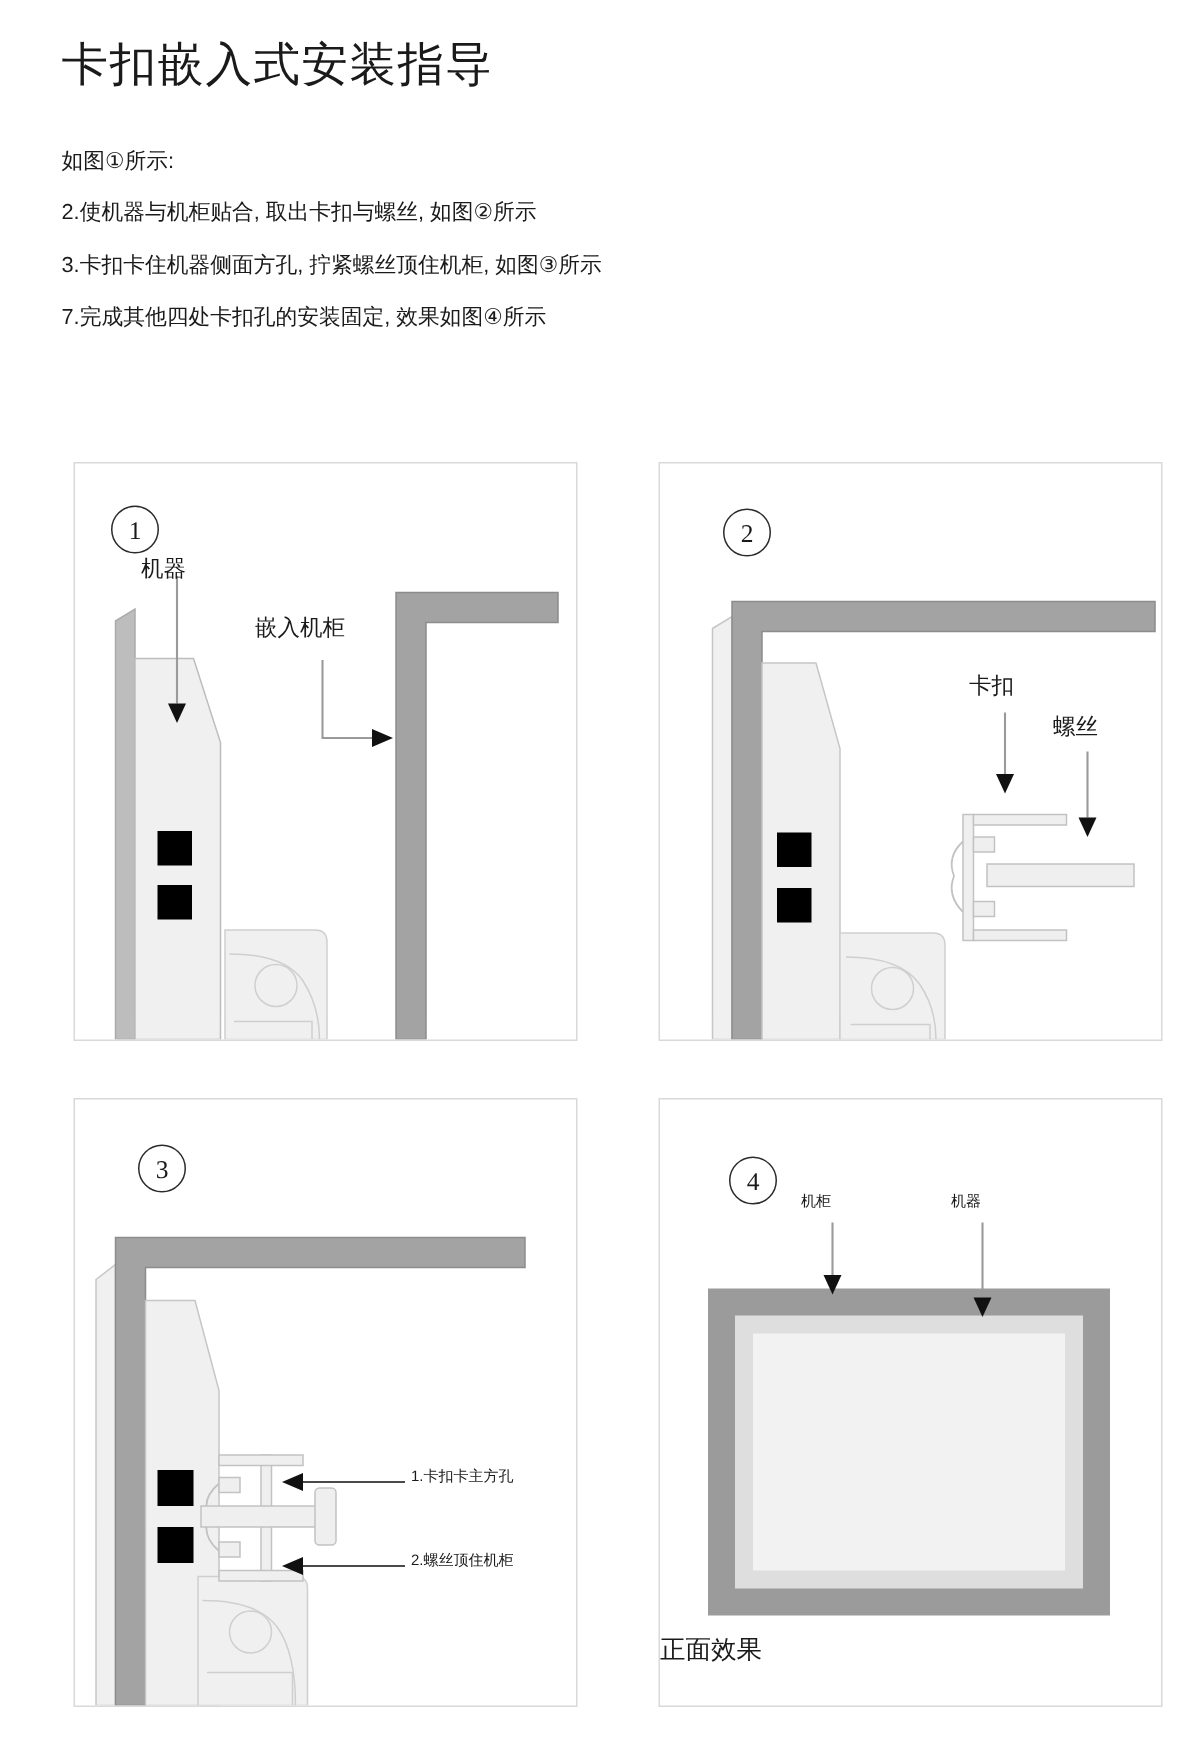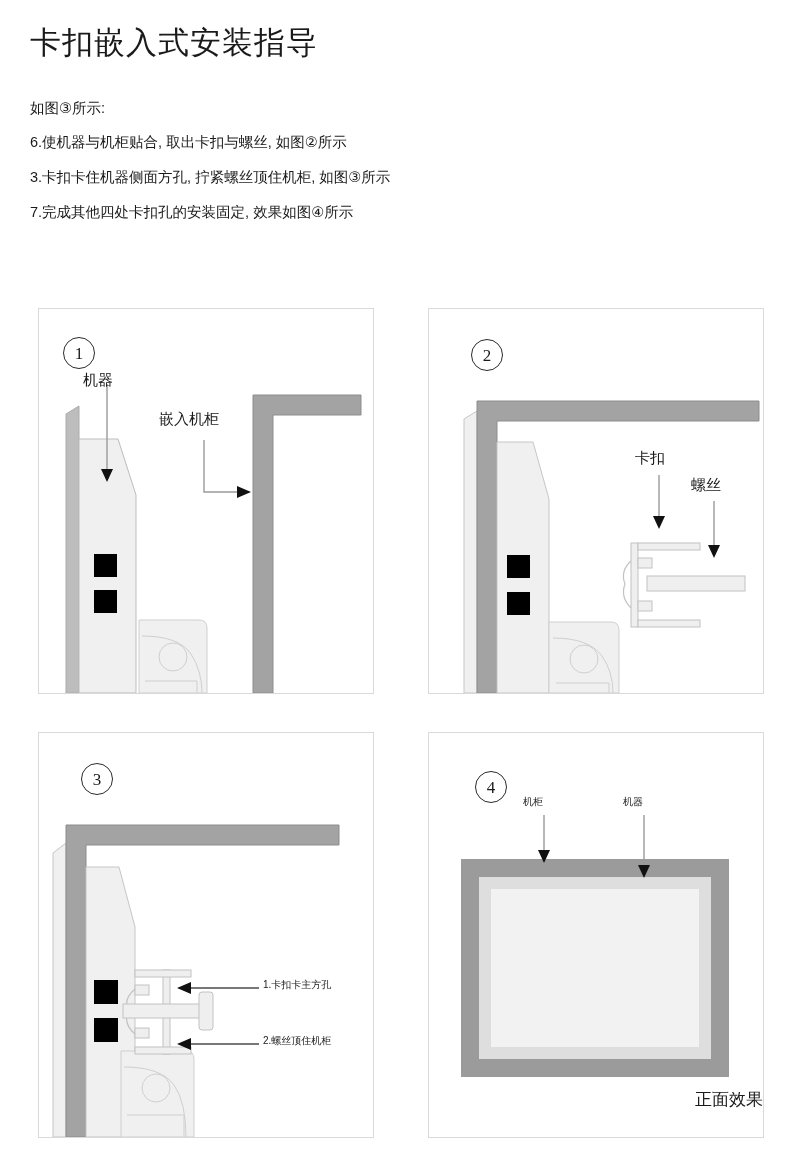--- a/index.html
+++ b/index.html
@@ -5,21 +5,21 @@
 <style>
   html,body{margin:0;padding:0;}
   body{
     width:800px;height:1169px;
     background:#ffffff;
     font-family:"Liberation Sans","DejaVu Sans",sans-serif;
     color:#1c1c1c;
     overflow:hidden;
     position:relative;
   }
-  .page{position:relative;width:782px;height:1169px;}
+  .page{position:relative;width:782px;height:1169px;margin-left:11px;}
 
   
   .title{
     position:absolute;left:30px;top:22px;
     font-size:31px;line-height:42px;
     font-weight:400;letter-spacing:1px;
     color:#1a1a1a;white-space:nowrap;
   }
   .steps{position:absolute;left:30px;top:98px;width:740px;}
   .steps .lead{
@@ -53,33 +53,33 @@
     position:absolute;font-size:15px;line-height:18px;color:#1a1a1a;
     white-space:nowrap;
   }
   .cap.big{font-size:10px;}
 
   
   .art{position:absolute;left:0;top:0;width:100%;height:100%;}
 
   .bottom-caption{
     position:absolute;left:0;right:0;
-    text-align:right;font-size:17px;color:#1a1a1a;
+    text-align:left;font-size:17px;color:#1a1a1a;
   }
 </style>
 </head>
 <body>
 
 <div class="page">
 
   <div class="title">卡扣嵌入式安装指导</div>
 
   <div class="steps">
-    <div class="lead">如图③所示:</div>
-    <div class="step">6.使机器与机柜贴合, 取出卡扣与螺丝, 如图②所示</div>
+    <div class="lead">如图①所示:</div>
+    <div class="step">2.使机器与机柜贴合, 取出卡扣与螺丝, 如图②所示</div>
     <div class="step">3.卡扣卡住机器侧面方孔, 拧紧螺丝顶住机柜, 如图③所示</div>
     <div class="step">7.完成其他四处卡扣孔的安装固定, 效果如图④所示</div>
   </div>
 
   <div class="panel" id="panel-1">
     <svg class="art" viewBox="0 0 334 384">
 
       <g>
         <path d="M214 86 L322 86 L322 106 L234 106 L234 384 L214 384 Z" fill="#a3a3a3" stroke="#8c8c8c" stroke-width="1"></path>
       </g>

